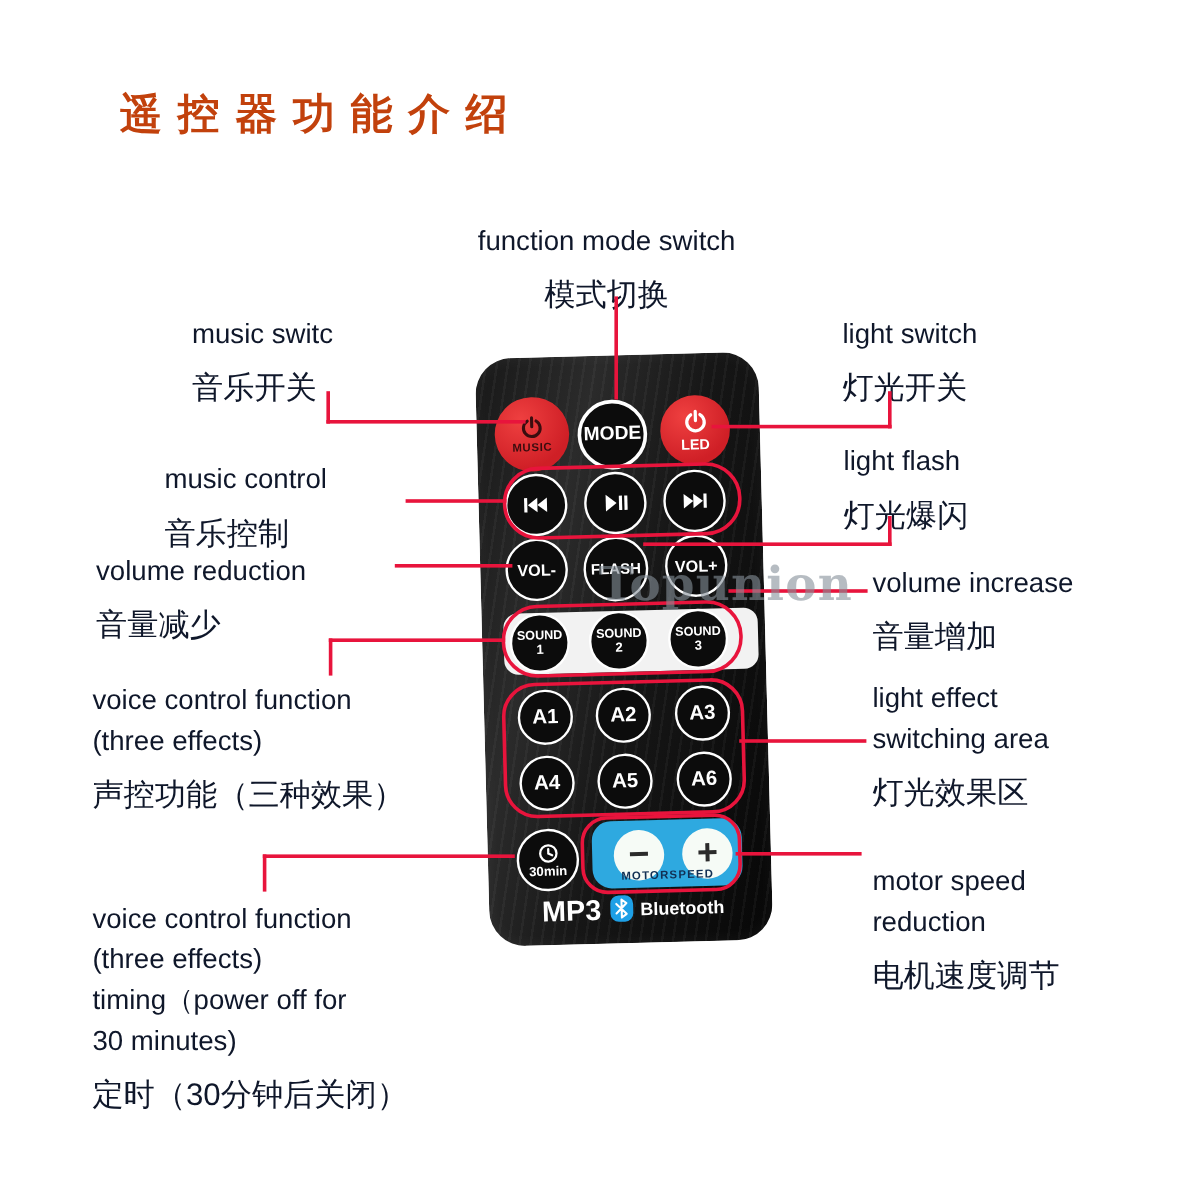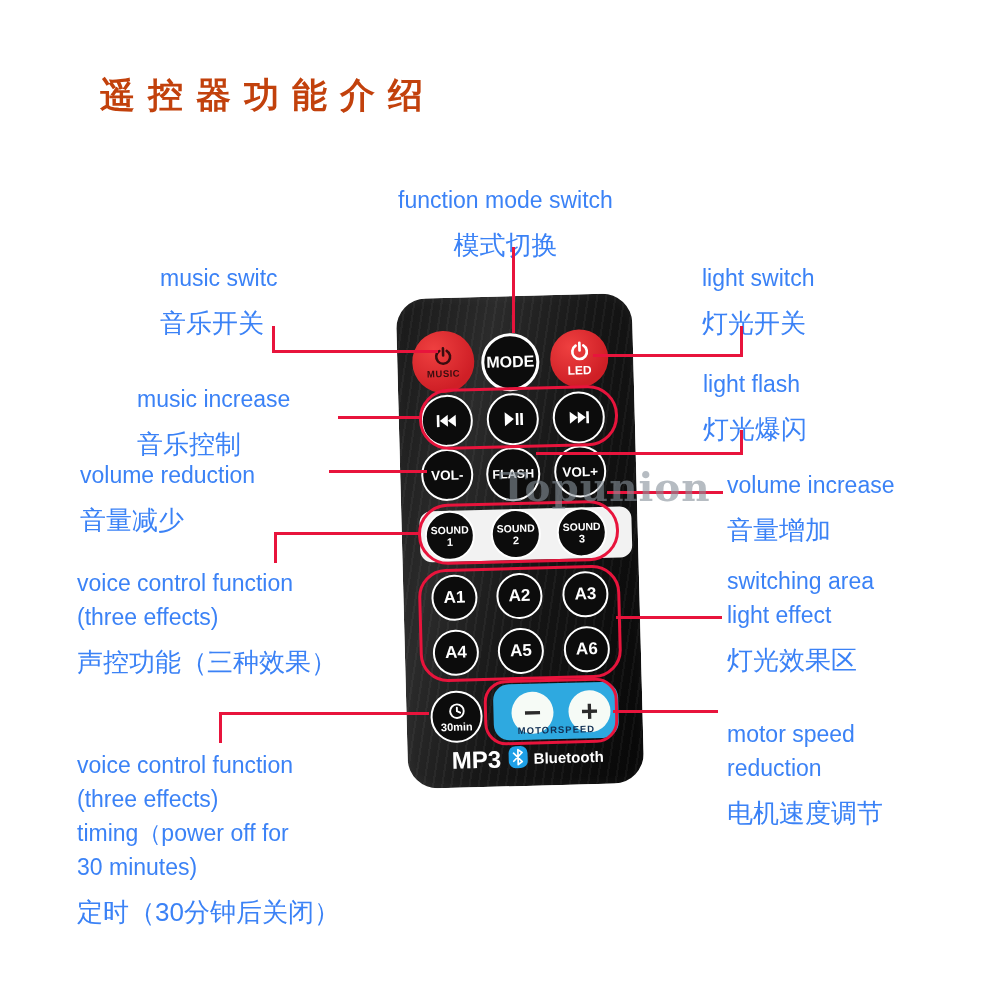--- a/index.html
+++ b/index.html
@@ -5,21 +5,21 @@
   html,body{margin:0;padding:0;background:#ffffff;}
   #canvas{
     position:relative;width:1000px;height:1000px;background:#ffffff;overflow:hidden;
     font-family:"Liberation Sans",sans-serif;
   }
   
   .page-title{
     position:absolute;left:100px;top:72px;
     font-size:35px;font-weight:bold;color:#c2410c;letter-spacing:13px;
   }
-  .lbl{position:absolute;color:#3b82f6;line-height:34px;}
+  .lbl{position:absolute;color:#0f172a;line-height:34px;}
   .lbl .en{font-size:23px;display:block;}
   .lbl .zh{font-size:26px;display:block;margin-top:11px;}
   .lbl.center{text-align:center;}
   
   .watermark{
     position:absolute;left:499px;top:464px;z-index:7;
     font-family:"DejaVu Serif",serif;font-weight:bold;font-size:39px;
     color:#87919a;opacity:.6;letter-spacing:1px;
   }
   
@@ -76,21 +76,21 @@
     <span class="en">music switc</span>
     <span class="zh">音乐开关</span>
   </div>
 
   <div class="lbl" style="left:702px;top:261px;">
     <span class="en">light switch</span>
     <span class="zh">灯光开关</span>
   </div>
 
   <div class="lbl" style="left:137px;top:382px;">
-    <span class="en">music increase</span>
+    <span class="en">music control</span>
     <span class="zh">音乐控制</span>
   </div>
 
   <div class="lbl" style="left:703px;top:367px;">
     <span class="en">light flash</span>
     <span class="zh">灯光爆闪</span>
   </div>
 
   <div class="lbl" style="left:80px;top:458px;">
     <span class="en">volume reduction</span>
@@ -102,22 +102,22 @@
     <span class="zh">音量增加</span>
   </div>
 
   <div class="lbl" style="left:77px;top:566px;">
     <span class="en">voice control function</span>
     <span class="en">(three effects)</span>
     <span class="zh">声控功能（三种效果）</span>
   </div>
 
   <div class="lbl" style="left:727px;top:564px;">
+    <span class="en">light effect</span>
     <span class="en">switching area</span>
-    <span class="en">light effect</span>
     <span class="zh">灯光效果区</span>
   </div>
 
   <div class="lbl" style="left:727px;top:717px;">
     <span class="en">motor speed</span>
     <span class="en">reduction</span>
     <span class="zh">电机速度调节</span>
   </div>
 
   <div class="lbl" style="left:77px;top:748px;">

